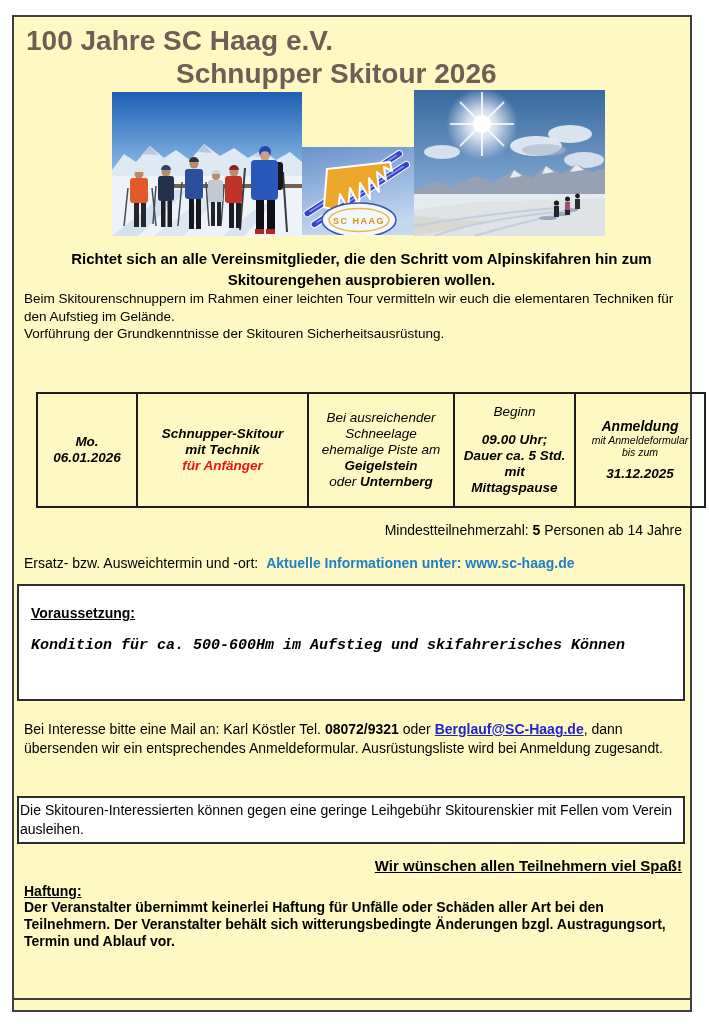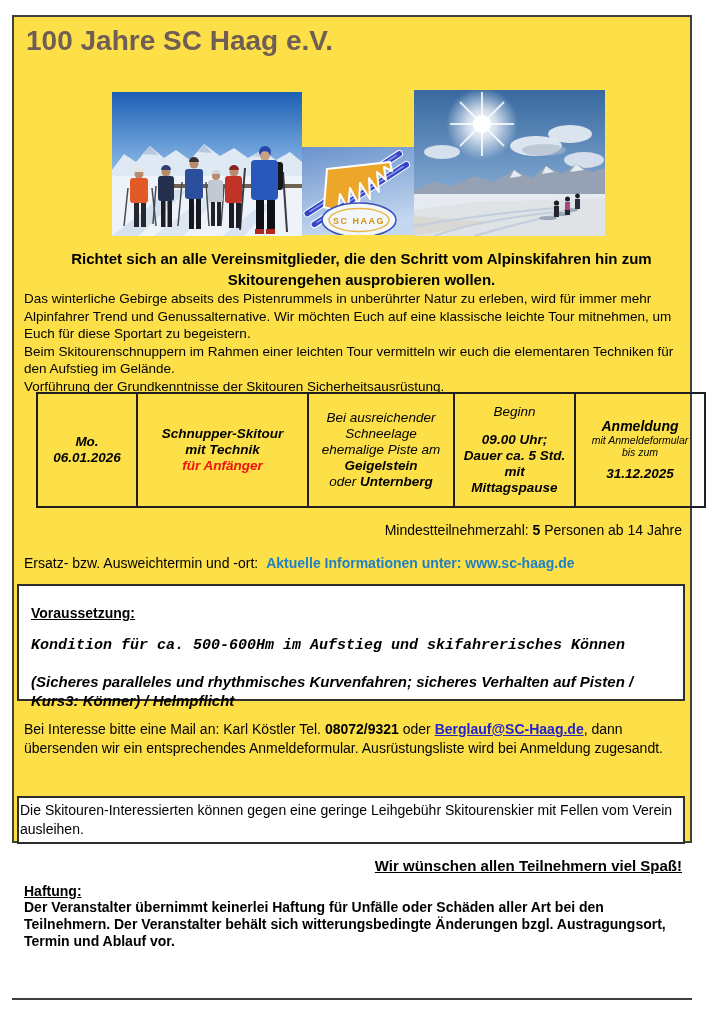--- a/index.html
+++ b/index.html
@@ -1,19 +1,19 @@
 <!DOCTYPE html>
 <html><head>
 <meta charset="utf-8">
 <style>
   html,body{margin:0;padding:0;background:#ffffff;}
   .canvas{position:relative;width:709px;height:1024px;background:#ffffff;overflow:hidden;
           font-family:"Liberation Sans",sans-serif;color:#000;}
-  .frame{position:absolute;left:12px;top:15px;width:680px;height:828px;
-         border:2px solid #3f3f3f;box-sizing:border-box;background:#fde047;}
+  .frame{position:absolute;left:12px;top:15px;width:680px;height:997px;
+         border:2px solid #3f3f3f;box-sizing:border-box;background:#fef9c3;}
   .abs{position:absolute;}
   .title{font-weight:bold;font-size:28px;color:#6e5e56;white-space:nowrap;}
   .headline{left:0;right:0;text-align:center;font-weight:bold;font-size:15px;line-height:21px;}
   .headline .inner{max-width:600px;margin:0 auto;}
   .bodytext{left:10px;right:8px;font-size:13.5px;line-height:17.5px;}
   .bodytext p{margin:0;}
   table.event{position:absolute;left:22px;top:375px;width:638px;height:116px;
               border-collapse:collapse;table-layout:fixed;}
   table.event td{border:2px solid #1f1f1f;text-align:center;vertical-align:middle;
                  font-style:italic;font-size:13.5px;line-height:16px;padding:2px;}
@@ -31,20 +31,21 @@
   .footer-line{left:-2px;right:-2px;top:981px;border-top:2px solid #3f3f3f;height:0;}
   svg{display:block;}
 </style>
 </head>
 <body>
 
 <div class="canvas">
   <div class="frame">
 
     <div class="abs title" style="left:12px;top:8px;">100 Jahre SC Haag e.V.</div>
+    <div class="abs title" style="left:162px;top:41px;">Schnupper Skitour 2026</div>
 
     <div class="abs" style="left:98px;top:75px;width:190px;height:144px;">
       <svg width="190" height="144" viewBox="0 0 190 144">
         <defs>
           <linearGradient id="skyL" x1="0" y1="0" x2="0" y2="1">
             <stop offset="0" stop-color="#1c5fb4"></stop>
               <stop offset="1" stop-color="#9cc6ee"></stop>
           </linearGradient>
         </defs>
         <rect width="190" height="90" fill="url(#skyL)"></rect>
@@ -178,21 +179,20 @@
           <circle cx="153.5" cy="109" r="2.5" fill="#1c1e26"></circle>
         <rect x="161" y="109" width="5" height="10" fill="#2b2d38"></rect>
           <circle cx="163.5" cy="106" r="2.4" fill="#1c1e26"></circle>
       </svg>
     </div>
 
     <div class="abs headline" style="top:231px;padding-left:19px;">
       <div class="inner">Richtet sich an alle Vereinsmitglieder, die den Schritt vom Alpinskifahren hin zum Skitourengehen ausprobieren wollen.</div>
     </div>
     <div class="abs bodytext" style="top:273px;">
-      <p>Das winterliche Gebirge abseits des Pistenrummels in unberührter Natur zu erleben, wird für immer mehr Alpinfahrer Trend und Genussalternative. Wir möchten Euch auf eine klassische leichte Tour mitnehmen, um Euch für diese Sportart zu begeistern.</p>
       <p>Beim Skitourenschnuppern im Rahmen einer leichten Tour vermitteln wir euch die elementaren Techniken für den Aufstieg im Gelände.</p>
       <p>Vorführung der Grundkenntnisse der Skitouren Sicherheitsausrüstung.</p>
     </div>
 
     <table class="event">
       <tbody>
           <tr>
         <td style="width:94px;" class="b">
           <div>Mo.</div>
           <div>06.01.2026</div>
@@ -232,21 +232,20 @@
       <span>Mindestteilnehmerzahl: </span><span class="b">5</span><span> Personen ab 14 Jahre</span>
     </div>
 
     <div class="abs" style="left:10px;top:538px;font-size:14px;">
       <span>Ersatz- bzw. Ausweichtermin und -ort:</span><a class="infolink">Aktuelle Informationen unter: www.sc-haag.de</a>
     </div>
 
     <div class="abs box" style="top:567px;height:117px;padding:19px 12px;">
       <div class="uline" style="font-size:14px;">Voraussetzung:</div>
       <div class="bi" style="margin-top:16px;font-family:Liberation Mono, monospace;">Kondition für ca. 500-600Hm im Aufstieg und skifahrerisches Können</div>
-      <div class="bi" style="margin-top:18px;line-height:19px;">(Sicheres paralleles und rhythmisches Kurvenfahren; sicheres Verhalten auf Pisten / Kurs3: Könner) / Helmpflicht</div>
     </div>
 
     <div class="abs" style="left:10px;top:703px;width:658px;font-size:14px;line-height:19px;">
       <span>Bei Interesse bitte eine Mail an: Karl Köstler Tel. </span><span class="b">08072/9321</span><span> oder </span><a class="maillink">Berglauf@SC-Haag.de</a><span>, dann übersenden wir ein entsprechendes Anmeldeformular. Ausrüstungsliste wird bei Anmeldung zugesandt.</span>
     </div>
 
     <div class="abs box" style="top:779px;padding:3px 1px;font-size:14px;line-height:19px;">
       <span>Die Skitouren-Interessierten können gegen eine geringe Leihgebühr Skitourenskier mit Fellen vom Verein ausleihen.</span>
     </div>
 

